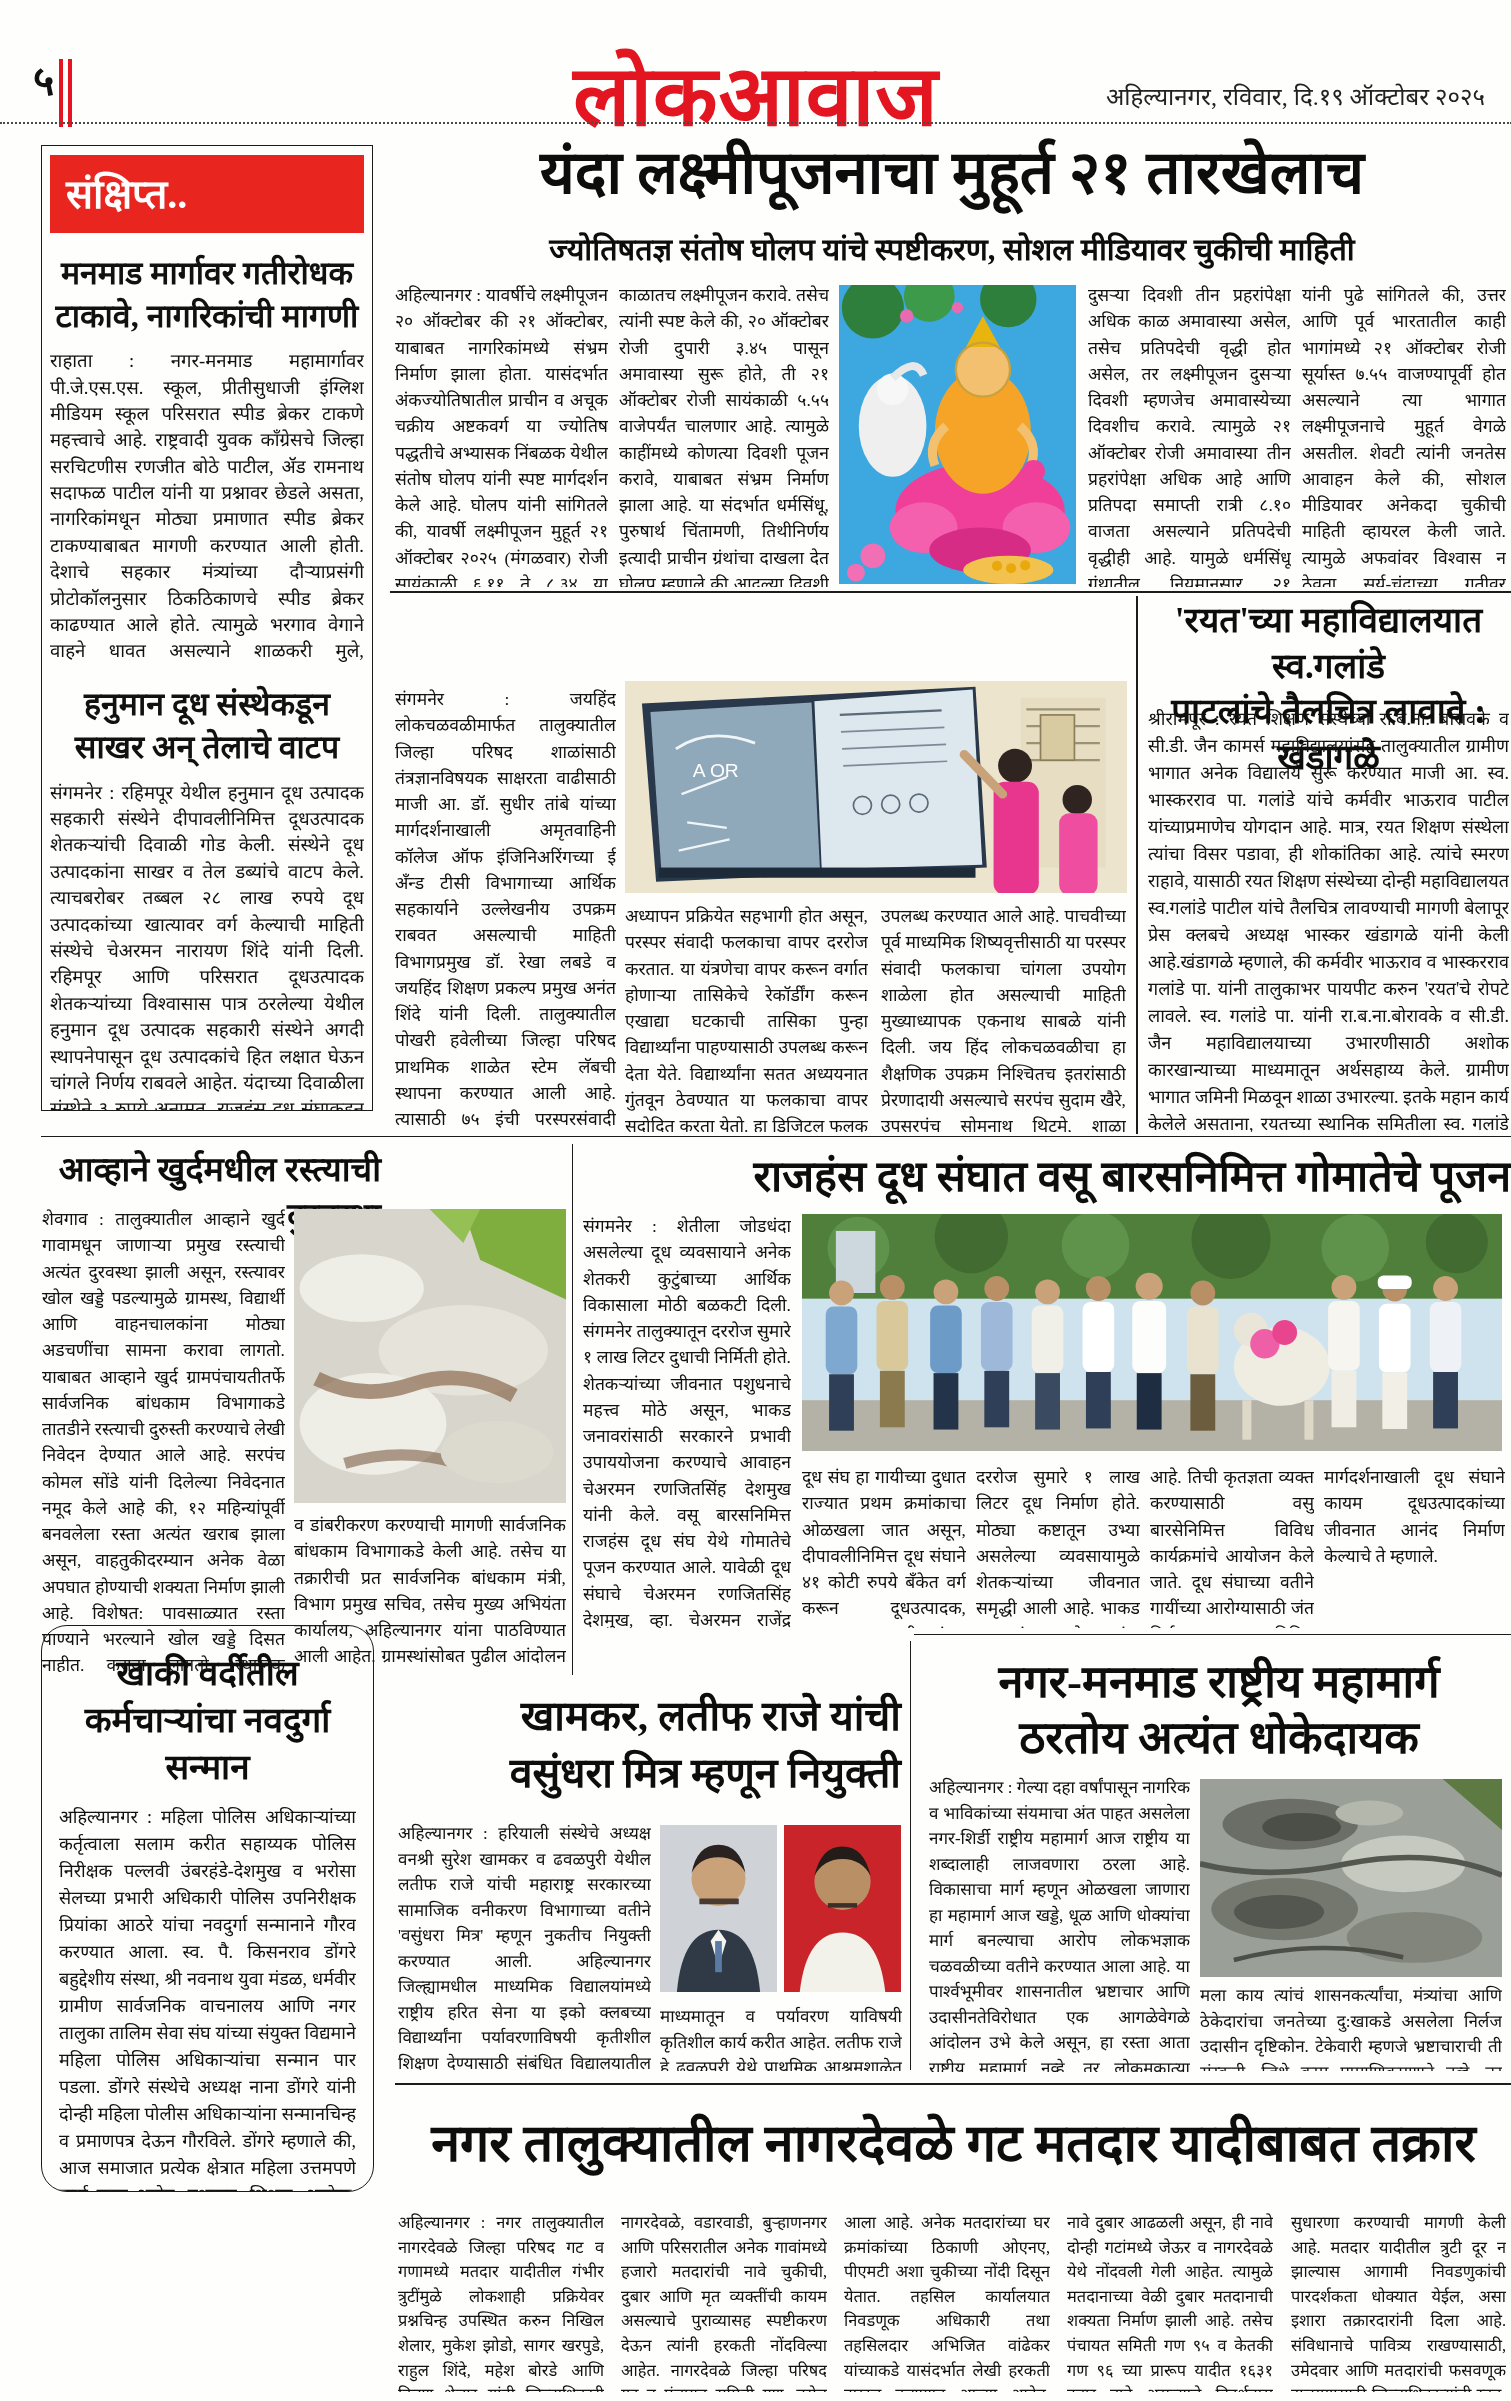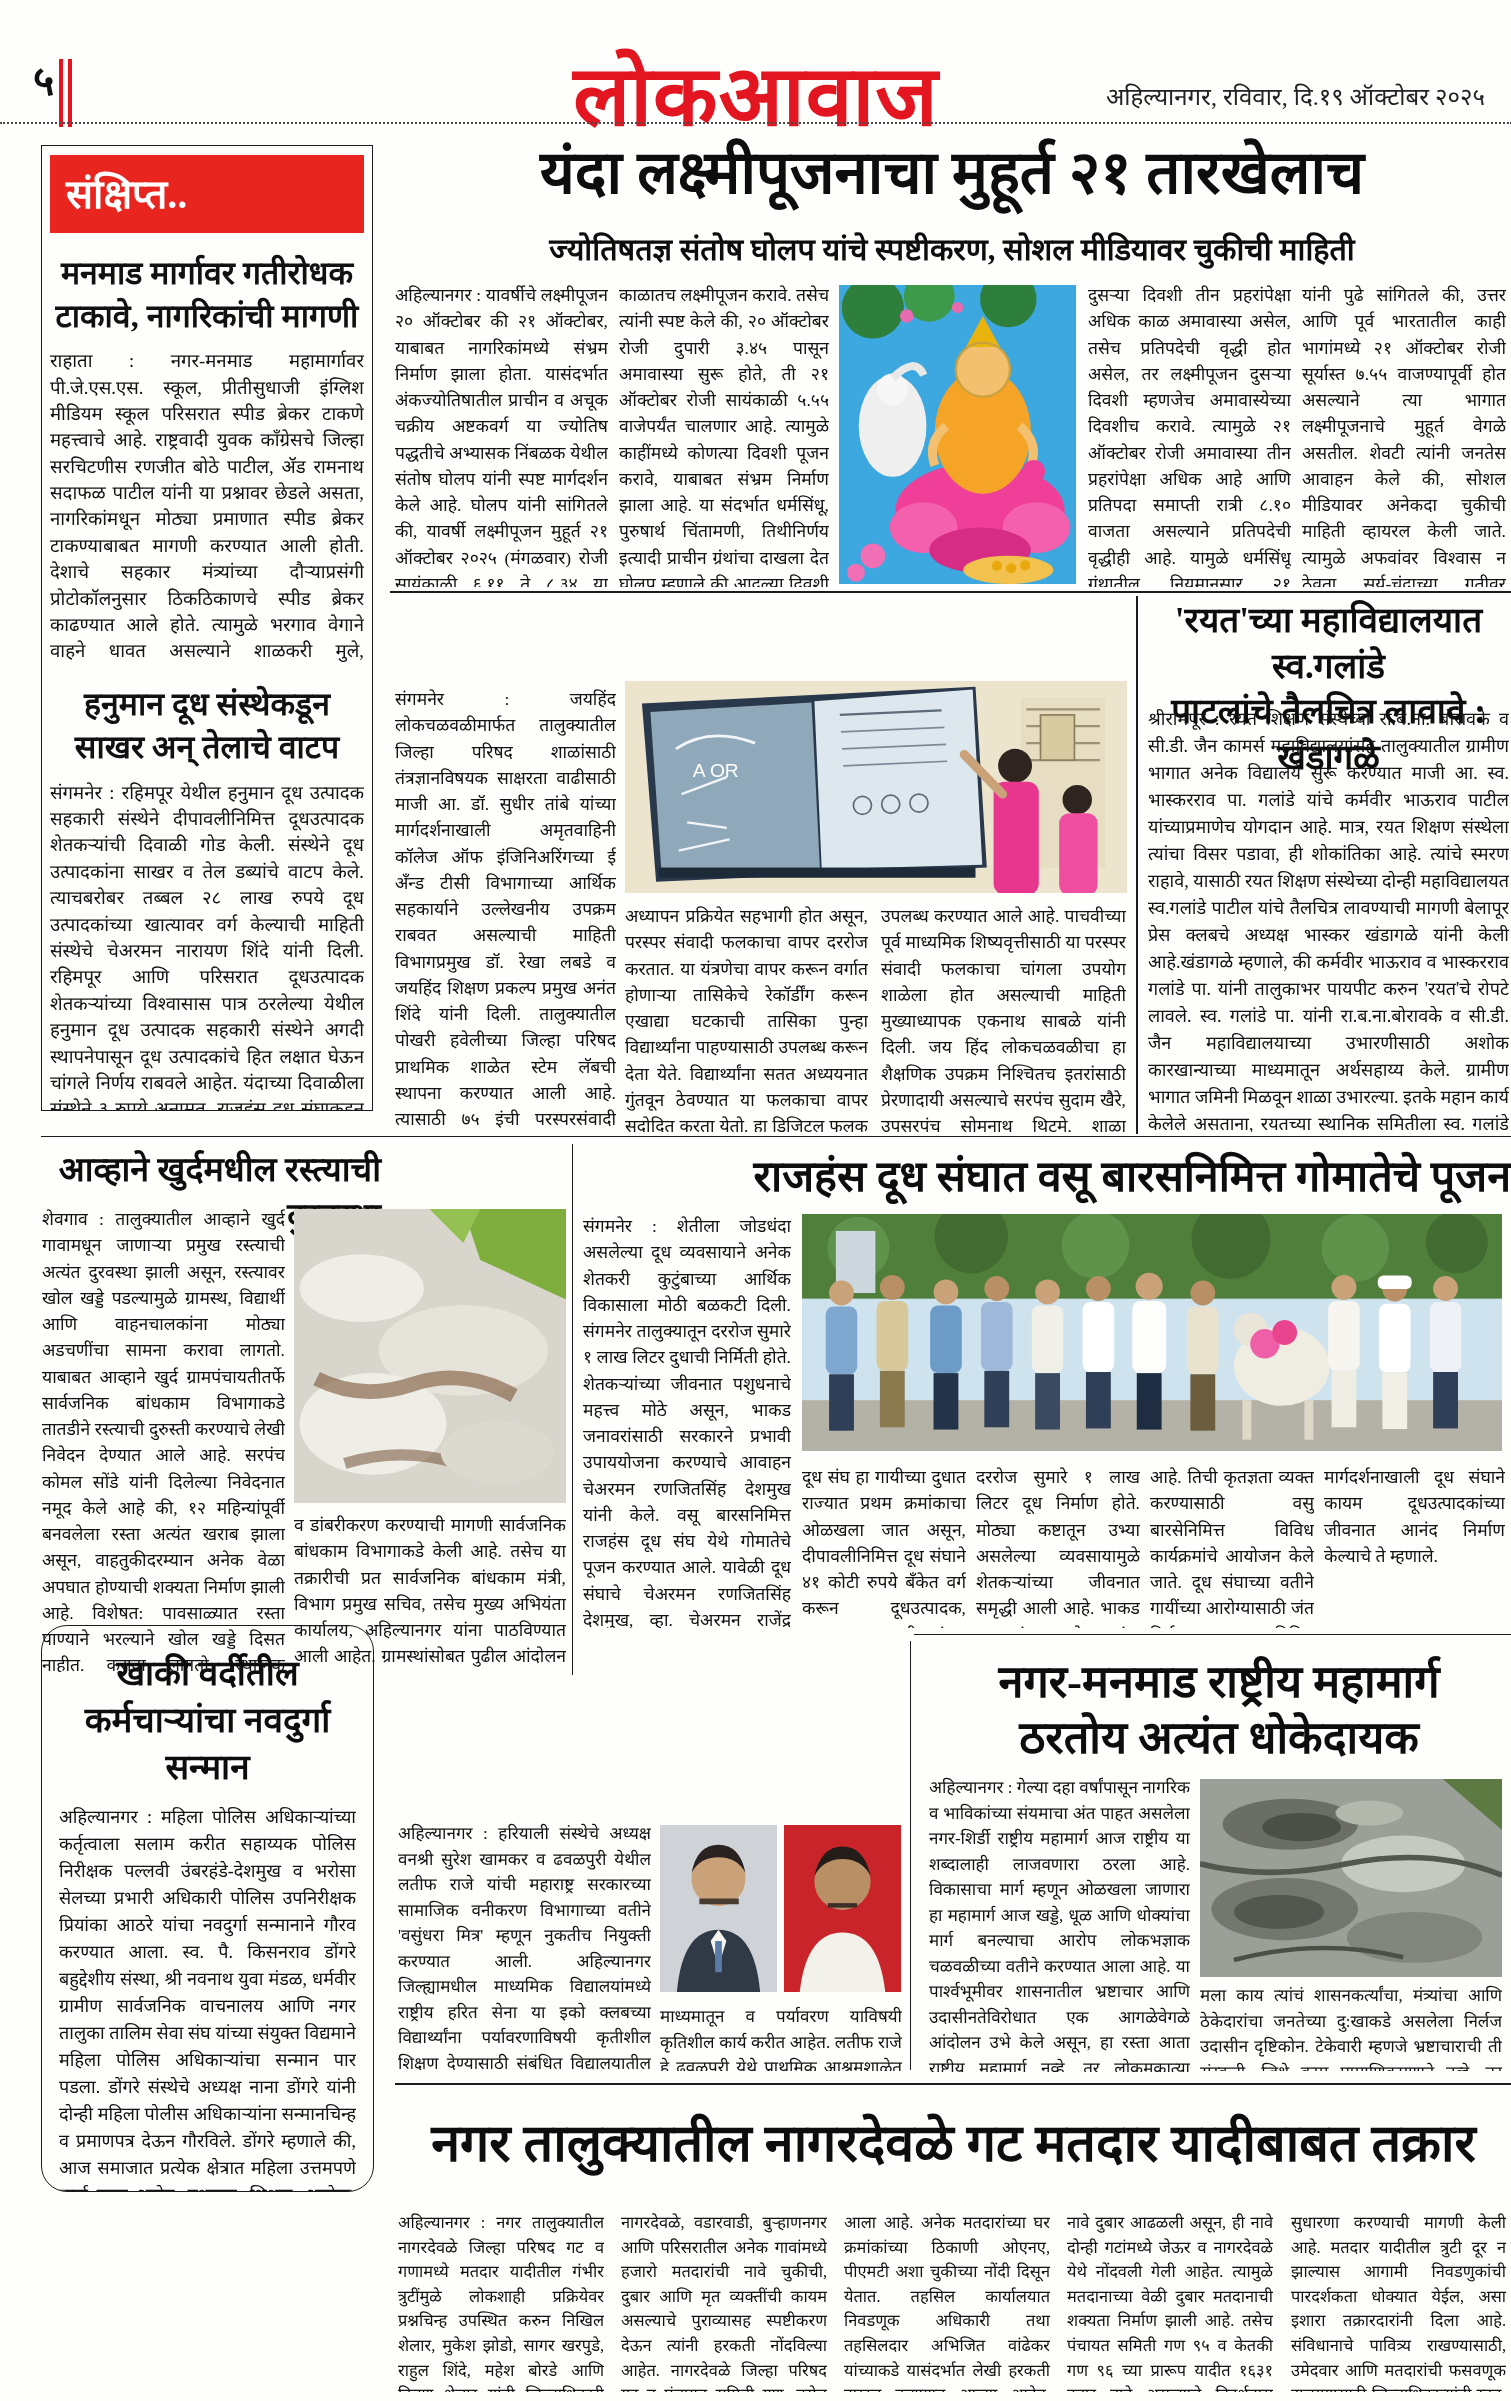--- a/index.html
+++ b/index.html
@@ -253,20 +253,22 @@
   <div class="abs body-text" style="left:1324px;top:1464px;width:181px;height:164px;">मार्गदर्शनाखाली दूध संघाने कायम दूधउत्पादकांच्या जीवनात आनंद निर्माण केल्याचे ते म्हणाले.</div>
 
   <div class="rule-h" style="left:914px;top:1634px;width:598px;height:1.1px;"></div>
 
   <div class="abs" id="khaki-box">
     <div class="headline center" style="font-size:35px;line-height:1.35;margin:5.6px 0 12.4px 0;">खाकी वर्दीतील
 कर्मचाऱ्यांचा नवदुर्गा सन्मान</div>
     <div class="body-text" style="font-size:18px;height:418px;">अहिल्यानगर : महिला पोलिस अधिकाऱ्यांच्या कर्तृत्वाला सलाम करीत सहाय्यक पोलिस निरीक्षक पल्लवी उंबरहंडे-देशमुख व भरोसा सेलच्या प्रभारी अधिकारी पोलिस उपनिरीक्षक प्रियांका आठरे यांचा नवदुर्गा सन्मानाने गौरव करण्यात आला. स्व. पै. किसनराव डोंगरे बहुद्देशीय संस्था, श्री नवनाथ युवा मंडळ, धर्मवीर ग्रामीण सार्वजनिक वाचनालय आणि नगर तालुका तालिम सेवा संघ यांच्या संयुक्त विद्यमाने महिला पोलिस अधिकाऱ्यांचा सन्मान पार पडला. डोंगरे संस्थेचे अध्यक्ष नाना डोंगरे यांनी दोन्ही महिला पोलीस अधिकाऱ्यांना सन्मानचिन्ह व प्रमाणपत्र देऊन गौरविले. डोंगरे म्हणाले की, आज समाजात प्रत्येक क्षेत्रात महिला उत्तमपणे कार्य करत आहेत. प्रशासन, शिक्षण, आरोग्य, उद्योग आणि पोलीस दलातही त्या धैर्याने योगदान देत आहेत. पोलीस दलात काम करणे म्हणजे केवळ गुन्ह्यांशी लढा नव्हे, तर सामाजिक शांतता, सुव्यवस्था आणि नागरिकांचा विश्वास जपणे होय. खाकी वर्दी परिधान करून लोकांच्या सुरक्षिततेसाठी, न्याय मिळवून देण्यासाठी, आणि महिलांवरील अन्यायाविरुद्ध लढण्यासाठी जेव्हा महिला पुढे येतात, तेव्हा त्या केवळ अधिकारी राहत नाहीत, तर त्या समाजासाठी नवदुर्गा ठरतात. उंबरहंडे-देशमुख आणि आठरे या दोन्ही अधिकारी हे कर्तव्य जबाबदारीने निभावत आहेत. त्यांच्या कार्याची दखल घेऊन त्यांचा सन्मान करण्यात आला असल्याचे त्यांनी सांगितले. पल्लवी उंबरहंडे-देशमुख व प्रियंका आठरे सत्काराला उत्तर देताना म्हणाल्या की, आम्ही रोजच्या कार्यात नागरिकांसाठी तत्पर असतो. कधी धोका, कधी दडपण, कधी भावनिक प्रसंग तरीही खाकी वर्दी म्हणजे जनतेच्या सुरक्षेचे व सेवेचे प्रतीक आहे. कोणत्याही सन्मानाची अपेक्षा न ठेवता आम्ही कर्तव्य करत राहतो, पण अशा सन्मानाने आनखी चांगले काम करण्यास बळ मिळत असल्याचे त्यांनी स्पष्ट केले.</div>
   </div>
 
+  <div class="abs headline" style="left:398px;top:1688px;width:503px;font-size:41px;line-height:1.4;">खामकर, लतीफ राजे यांची
+वसुंधरा मित्र म्हणून नियुक्ती</div>
   <div class="abs body-text" style="left:398px;top:1821px;width:253px;height:249px;font-size:17px;">अहिल्यानगर : हरियाली संस्थेचे अध्यक्ष वनश्री सुरेश खामकर व ढवळपुरी येथील लतीफ राजे यांची महाराष्ट्र सरकारच्या सामाजिक वनीकरण विभागाच्या वतीने 'वसुंधरा मित्र' म्हणून नुकतीच नियुक्ती करण्यात आली. अहिल्यानगर जिल्ह्यामधील माध्यमिक विद्यालयांमध्ये राष्ट्रीय हरित सेना या इको क्लबच्या विद्यार्थ्यांना पर्यावरणाविषयी कृतीशील शिक्षण देण्यासाठी संबंधित विद्यालयातील हरित सेनेच्या शिक्षकांना प्रशिक्षण देण्याकरिता वसुंधरा मित्र, अर्थात मास्टर ट्रेनर म्हणून नियुक्ती करण्यात आली असून, याबाबत नाशिक येथे विभागीय कार्यशाळा नुकतीच पार पडली असून, येथे वसुंधरा मित्र म्हणजेच मास्टर ट्रेनर यांचे प्रशिक्षणही पार पडले. सुरेश खामकर हे अहिल्यानगर शहर व परिसरात गेल्या अनेक वर्षापासून हरियाली संस्थेच्या माध्यमातून पर्यावरण संवर्धन व संरक्षणाविषयी विविध कार्यक्रम, उपक्रम व प्रकल्पांच्या</div>
   <div class="abs photo" style="left:660px;top:1825px;width:117px;height:167px;">
     <svg viewBox="0 0 208 295" preserveAspectRatio="none">
       <rect width="208" height="295" fill="#cfd3d8"></rect>
       <circle cx="104" cy="95" r="48" fill="#caa27a"></circle>
       <path d="M56 85 q10 -50 48 -50 q38 0 48 50 q-14 -28 -48 -28 q-34 0 -48 28" fill="#2a2220"></path>
       <path d="M70 130 h70 v10 h-70 z" fill="#4a3b32"></path>
       <path d="M30 295 q10 -110 74 -110 q64 0 74 110 z" fill="#2f3a46"></path>
       <polygon points="104,185 90,205 104,250 118,205" fill="#f5f5f0"></polygon>
       <rect x="98" y="205" width="12" height="55" fill="#5a7ba6"></rect>

